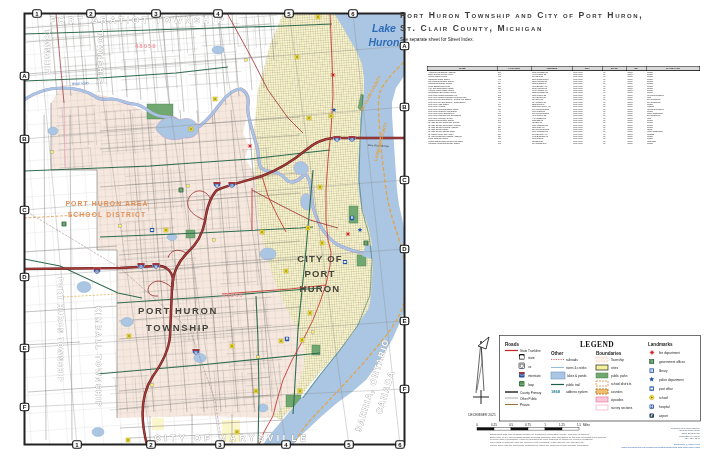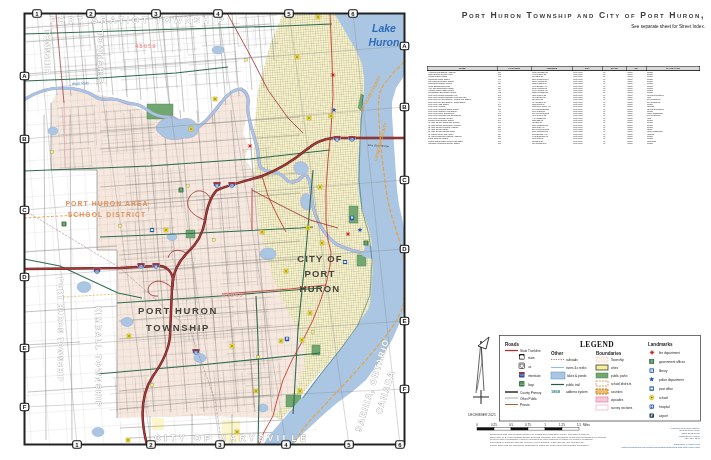--- a/index.html
+++ b/index.html
@@ -1,18 +1,18 @@
 <!DOCTYPE html>
 <html><head><meta charset="utf-8">
 <style>
 html,body{margin:0;padding:0;background:#fff;width:711px;height:460px;overflow:hidden;
 font-family:"Liberation Sans", sans-serif;}
 #page{position:relative;width:711px;height:460px;}
 .abs{position:absolute;}
-#titleblock{left:429px;top:10px;width:276px;text-align:right;color:#3b3b3b;}
+#titleblock{left:400px;top:10px;width:276px;text-align:left;color:#3b3b3b;}
 #t1{font-size:8.6px;font-weight:bold;font-variant:small-caps;letter-spacing:1.6px;}
 #t2{font-size:8.6px;font-weight:bold;font-variant:small-caps;letter-spacing:1.6px;margin-top:3px;}
 #t3{font-size:8.6px;font-weight:bold;font-variant:small-caps;letter-spacing:1.6px;margin-top:3.5px;}
 #t4{font-size:4.6px;margin-top:3.5px;color:#222;}
 #tablewrap{left:426.5px;top:65.5px;width:273px;}
 #ptable{transform:scale(0.5);transform-origin:0 0;border-collapse:collapse;width:545px;
 font-size:3.9px;color:#161616;table-layout:fixed;}
 #ptable th{border:0.9px solid #000;background:#d9d9d9;font-size:4.4px;padding:0;height:8px;line-height:8px;}
 #ptable td{padding:0 2px;height:4.6px;line-height:4.6px;white-space:nowrap;overflow:hidden;}
 </style></head>
@@ -824,20 +824,21 @@
 <text x="700" y="433.9">3236 Durham Dr</text>
 <text x="700" y="436.6">Saginaw  MI  48609</text>
 <text x="700" y="439.3">989-781-1548</text>
 <text x="700" y="444.6" fill="#2a5fa8">dondmilne@yahoo.com</text>
 <text x="700" y="448.2" fill="#2a5fa8">www.arenacmaps.com/maps/mi/porthuron/schools.sws.map.index.html</text>
 </g>
 </svg>
 
 <div class="abs" id="titleblock">
 <div id="t1">Port Huron Township and City of Port Huron,</div>
+<div id="t2">St. Clair County, Michigan</div>
 <div id="t4">See separate sheet for Street Index.</div>
 </div>
 
 <div class="abs" id="tablewrap">
 <table id="ptable">
 <colgroup>
           <col style="width:140px">
           <col style="width:68px">
           <col style="width:82px">
           <col style="width:60px">

